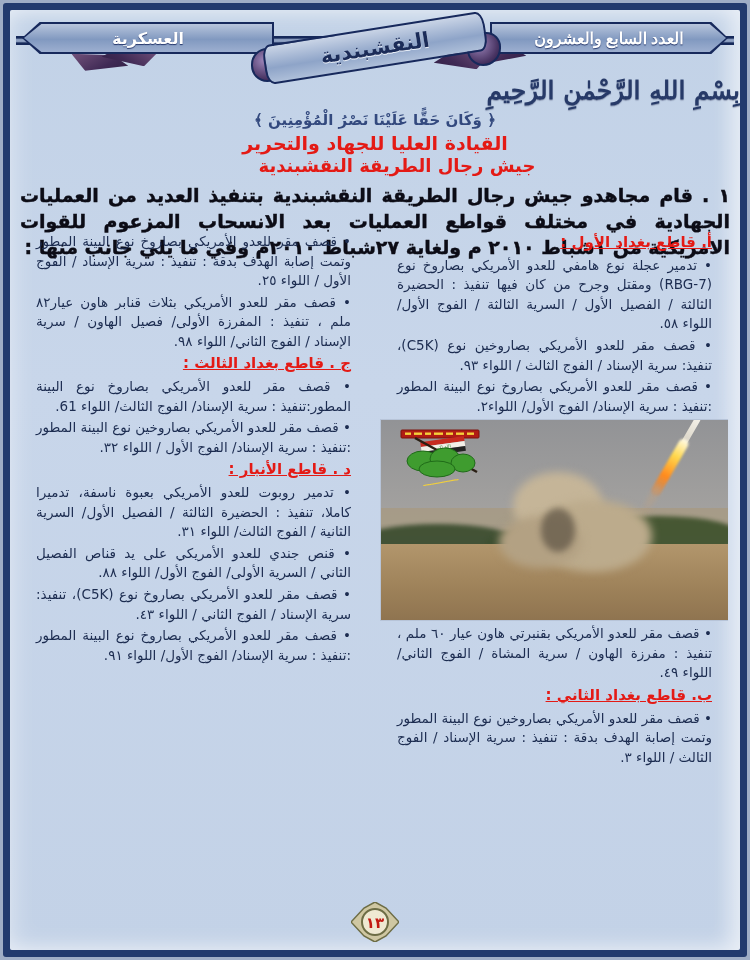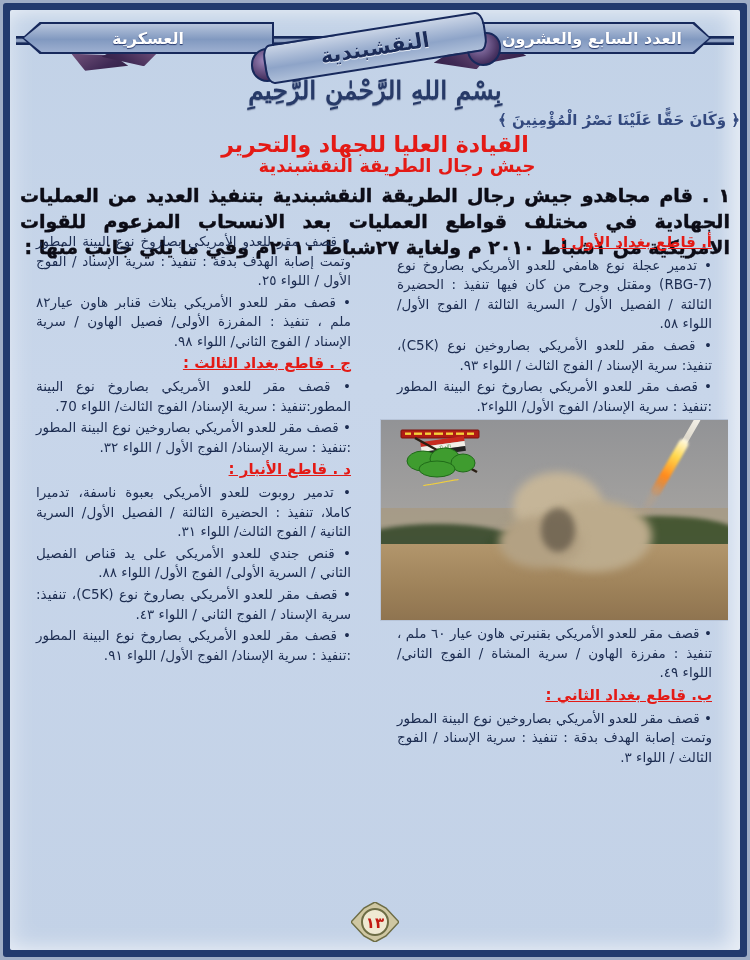--- a/index.html
+++ b/index.html
@@ -35,21 +35,21 @@
   }
   .ribbon{ position:absolute; top:12px; height:32px; z-index:3; }
   .ribbon .rb-outer{ position:absolute; inset:0; background:#17295c; }
   .ribbon .rb-inner{
     position:absolute; inset:2px;
     background:linear-gradient(180deg,#b8c5dc, #8199c0 55%, #9dafd0);
     display:flex; align-items:center; justify-content:center;
     color:#fff; font-weight:bold; font-size:16px;
     text-shadow:0 1px 1px #24366a;
   }
-  .ribbon-issue{ right:29px; width:238px; }
+  .ribbon-issue{ right:12px; width:238px;font-family:Liberation Serif, serif; }
   .ribbon-issue .rb-outer, .ribbon-issue .rb-inner{
     clip-path:polygon(0 0, 93% 0, 100% 50%, 93% 100%, 0 100%);
   }
   .ribbon-section{ left:12px; width:252px; }
   .ribbon-section .rb-outer, .ribbon-section .rb-inner{
     clip-path:polygon(7% 0, 100% 0, 100% 100%, 7% 100%, 0 50%);
   }
   .fold{
     position:absolute; z-index:2; width:58px; height:22px;
     background:linear-gradient(135deg,#7e5b84,#402a55 60%,#2c1c40);
@@ -76,30 +76,30 @@
     border-radius:8px / 14px;
     display:flex; align-items:center; justify-content:center;
   }
   .scroll-band span{
     font-size:21px; font-weight:bold; color:#1b2c59;
     text-shadow:0 1px 0 #e8eef7;
   }
 
   .bismillah{
     position:absolute; top:66px; left:0; right:0;
-    text-align:center; font-family:"DejaVu Serif", serif;
+    text-align:right; font-family:"DejaVu Serif", serif;
     font-size:25px; font-weight:bold; color:#273a68;
     text-shadow:0 1px 1px rgba(20,30,70,.35);
   }
   .verse{
     position:absolute; top:101px; left:0; right:0;
-    font-size:15px; font-weight:bold; color:#33497e;
+    text-align:center; font-size:15px; font-weight:bold; color:#33497e;
   }
   .red-line1{ position:absolute; top:122px; left:0; right:0; text-align:center;
-    font-size:22px; font-weight:bold; color:#e41a15; }
+    font-size:19px; font-weight:bold; color:#e41a15; }
   .red-line2{ position:absolute; top:145px; left:0; right:0; text-align:center;
     font-size:18px; font-weight:bold; color:#e41a15;padding-left:44px; }
   .intro{
     position:absolute; top:172px; left:10px; right:10px;
     font-size:19px; font-weight:bold; color:#0c0c16;
     line-height:1.38; text-align:justify;
     -webkit-text-stroke:.4px #0c0c16;
   }
 
   
@@ -251,21 +251,21 @@
 
         <p>• قصف مقر للعدو الأمريكي بقنبرتي هاون عيار ٦٠ ملم ، تنفيذ : مفرزة الهاون / سرية المشاة / الفوج الثاني/ اللواء ٤٩.</p>
         <p class="sec-head">ب. قاطع بغداد الثاني :</p>
         <p>• قصف مقر للعدو الأمريكي بصاروخين نوع البينة المطور وتمت إصابة الهدف بدقة : تنفيذ : سرية الإسناد / الفوج الثالث / اللواء ٣.</p>
       </div>
 
       <div class="col">
         <p>• قصف مقر للعدو الأمريكي بصاروخ نوع البينة المطور وتمت إصابة الهدف بدقة : تنفيذ : سرية الإسناد / الفوج الأول / اللواء ٢٥.</p>
         <p>• قصف مقر للعدو الأمريكي بثلاث قنابر هاون عيار٨٢ ملم ، تنفيذ : المفرزة الأولى/ فصيل الهاون / سرية الإسناد / الفوج الثاني/ اللواء ٩٨.</p>
         <p class="sec-head">ج . قاطع بغداد الثالث :</p>
-        <p>• قصف مقر للعدو الأمريكي بصاروخ نوع البينة المطور:تنفيذ : سرية الإسناد/ الفوج الثالث/ اللواء 70.</p>
+        <p>• قصف مقر للعدو الأمريكي بصاروخ نوع البينة المطور:تنفيذ : سرية الإسناد/ الفوج الثالث/ اللواء 61.</p>
         <p>• قصف مقر للعدو الأمريكي بصاروخين نوع البينة المطور :تنفيذ : سرية الإسناد/ الفوج الأول / اللواء ٣٢.</p>
         <p class="sec-head">د . قاطع الأنبار :</p>
         <p>• تدمير روبوت للعدو الأمريكي بعبوة ناسفة، تدميرا كاملا، تنفيذ : الحضيرة الثالثة / الفصيل الأول/ السرية الثانية / الفوج الثالث/ اللواء ٣١.</p>
         <p>• قنص جندي للعدو الأمريكي على يد قناص الفصيل الثاني / السرية الأولى/ الفوج الأول/ اللواء ٨٨.</p>
         <p>• قصف مقر للعدو الأمريكي بصاروخ نوع (C5K)، تنفيذ: سرية الإسناد / الفوج الثاني / اللواء ٤٣.</p>
         <p>• قصف مقر للعدو الأمريكي بصاروخ نوع البينة المطور :تنفيذ : سرية الإسناد/ الفوج الأول/ اللواء ٩١.</p>
       </div>
 
     </div>
 

